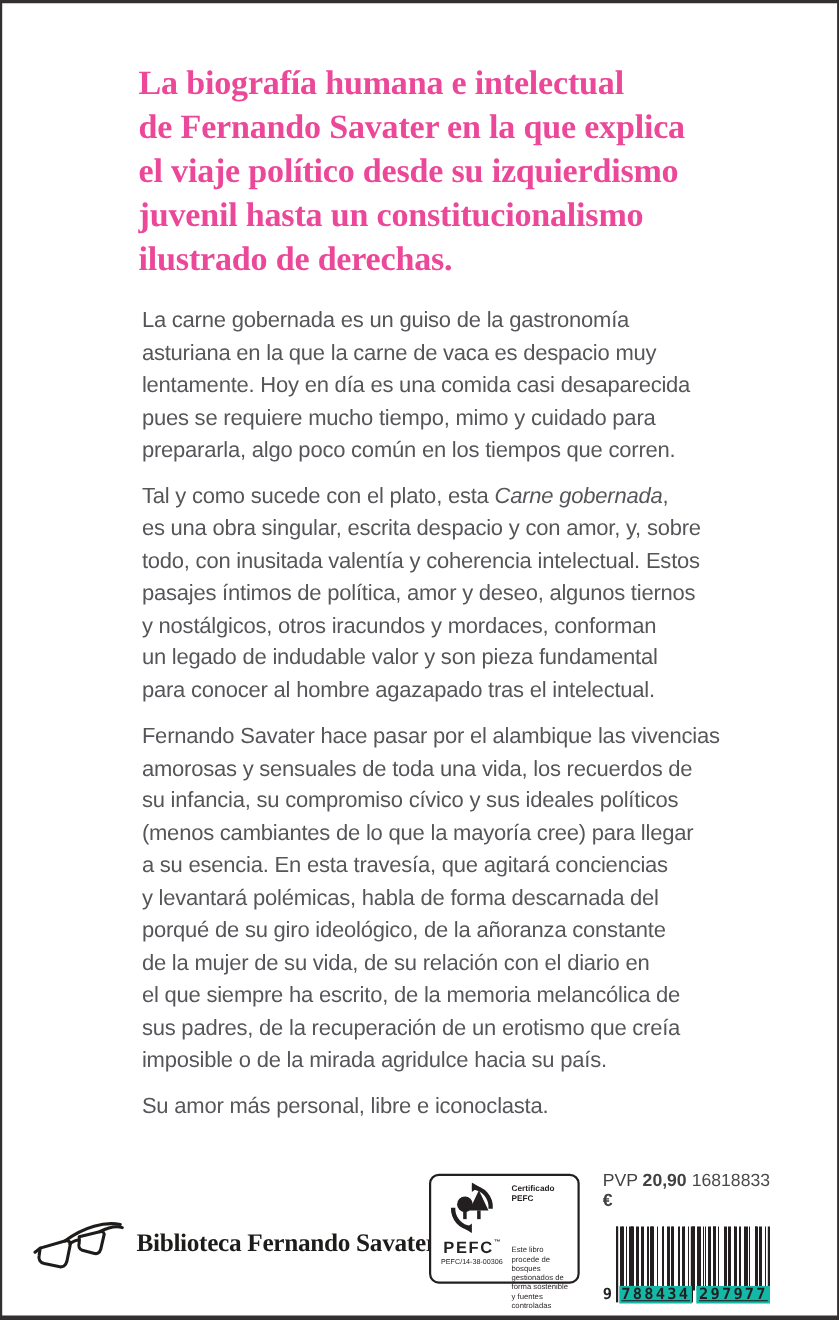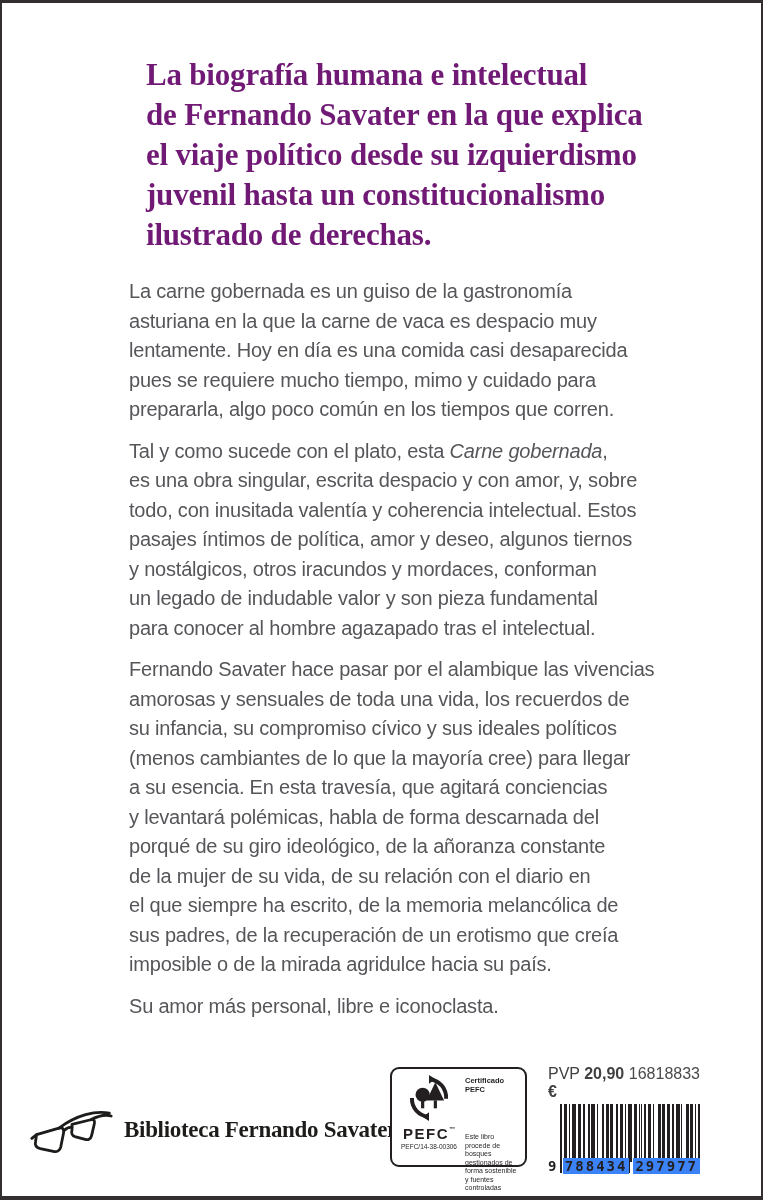--- a/index.html
+++ b/index.html
@@ -3,24 +3,24 @@
 <meta charset="utf-8">
 <style>
   html,body { margin:0; padding:0; background:#ffffff; }
   .cover {
     position:relative; width:763px; height:1200px; background:#ffffff;
     box-sizing:border-box; overflow:hidden;
     border-style:solid; border-color:#332e30; border-width:3px 2px 4px 2px;
     font-family:"Liberation Sans", sans-serif;
   }
   .headline {
-    position:absolute; left:144px; top:52px;
+    position:absolute; left:124px; top:52px;
     font-family:"Liberation Serif", serif; font-weight:700;
     font-size:31px; line-height:40px; letter-spacing:-0.2px;
-    color:#701a75; white-space:pre-line;
+    color:#ec4899; white-space:pre-line;
   }
   .copy {
     position:absolute; left:127px; top:274px; width:600px;
     color:#56565a; font-size:20px; line-height:29.5px; letter-spacing:-0.2px;
   }
   .copy p { margin:0 0 12px 0; white-space:pre-line; }
   .copy em { font-style:italic; }
 
   .imprint {
     position:absolute; left:28px; top:1094px; height:66px;
@@ -42,41 +42,41 @@
   .pefc-acronym sup { font-size:6px; letter-spacing:0; vertical-align:top; }
   .pefc-code { font-size:6.5px; margin-top:2px; white-space:nowrap; }
   .pefc-right { flex:1; font-size:7px; line-height:8.5px; display:flex; flex-direction:column; text-align:left;gap:32px; }
   .pefc-title { font-weight:700; font-size:7.5px; margin:2px 0 7px 0; }
   .pefc-desc { white-space:pre-line; }
   .pefc-url { font-weight:700; margin-top:auto; margin-bottom:2px; }
 
   .retail { position:absolute; left:546px; top:1062px; width:156px; }
   .price-row {
     display:flex; justify-content:space-between; align-items:baseline;
-    width:152px; font-size:16px; color:#414143; margin-bottom:3px;
+    width:152px; font-size:16px; color:#414143; margin-bottom:14px;
   }
   .price-amount { font-weight:700; }
   .product-ref { color:#4a4a4c; }
 
   .barcode { position:relative; width:152px; height:74px; }
   .bars {
     position:absolute; left:12px; right:2px; top:0; height:58px;
     background-image:
       repeating-linear-gradient(90deg,#231f20 0 2px,transparent 2px 4px,#231f20 4px 7px,transparent 7px 9px,#231f20 9px 10px,transparent 10px 14px),
       repeating-linear-gradient(90deg,transparent 0 5px,#231f20 5px 6px,transparent 6px 12px,#231f20 12px 15px,transparent 15px 19px);
   }
   .guard { position:absolute; width:2px; top:0; height:69px; background:#231f20; }
   .guard.g1 { left:12px; } .guard.g2 { left:80px; } .guard.g3 { right:0; }
   .digits {
     position:absolute; left:0; top:54px; right:0;
     display:flex; align-items:flex-end;
     font-family:"DejaVu Sans Mono", monospace; font-size:14px; font-weight:700; color:#231f20;
   }
   .digits .lead { width:12px; background:#fff; }
-  .digits .grp { background:#3b82f6; padding:0 2px; letter-spacing:2px; margin-left:4px; }
+  .digits .grp { background:#14b8a6; padding:0 2px; letter-spacing:2px; margin-left:4px;text-decoration:underline; }
 </style>
 </head>
 <body>
 
 <div class="cover">
 
   <div class="headline">La biografía humana e intelectual
 de Fernando Savater en la que explica
 el viaje político desde su izquierdismo
 juvenil hasta un constitucionalismo

